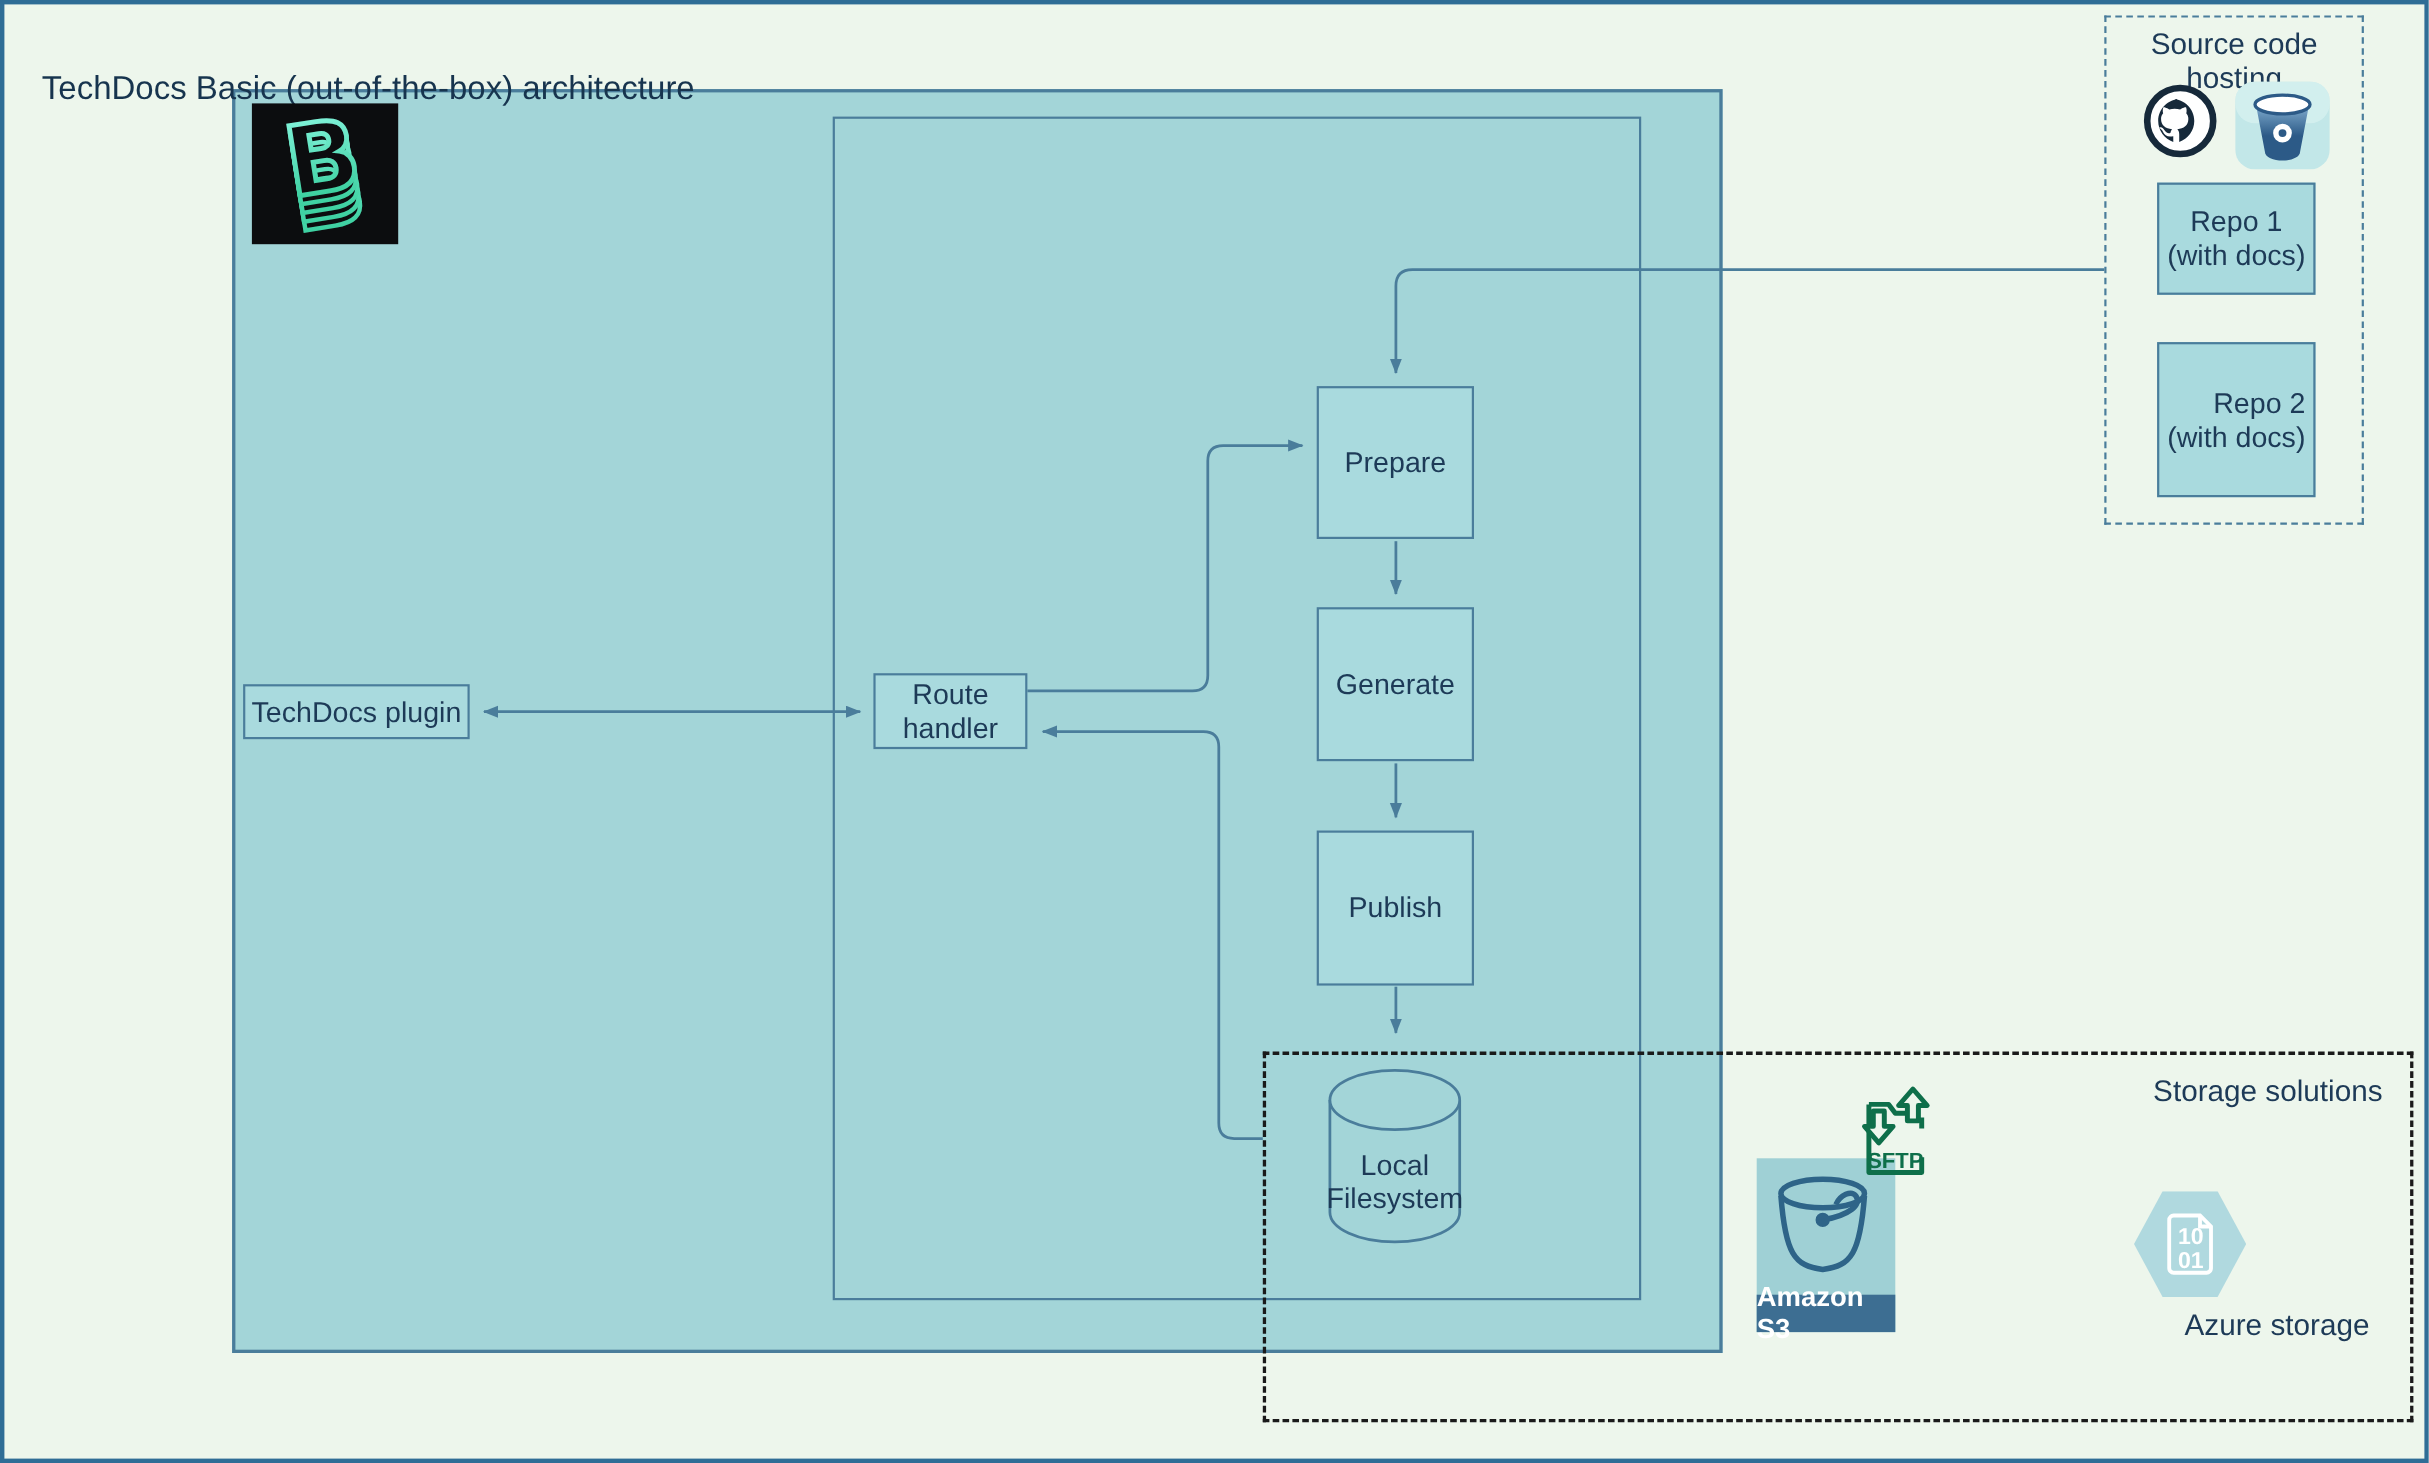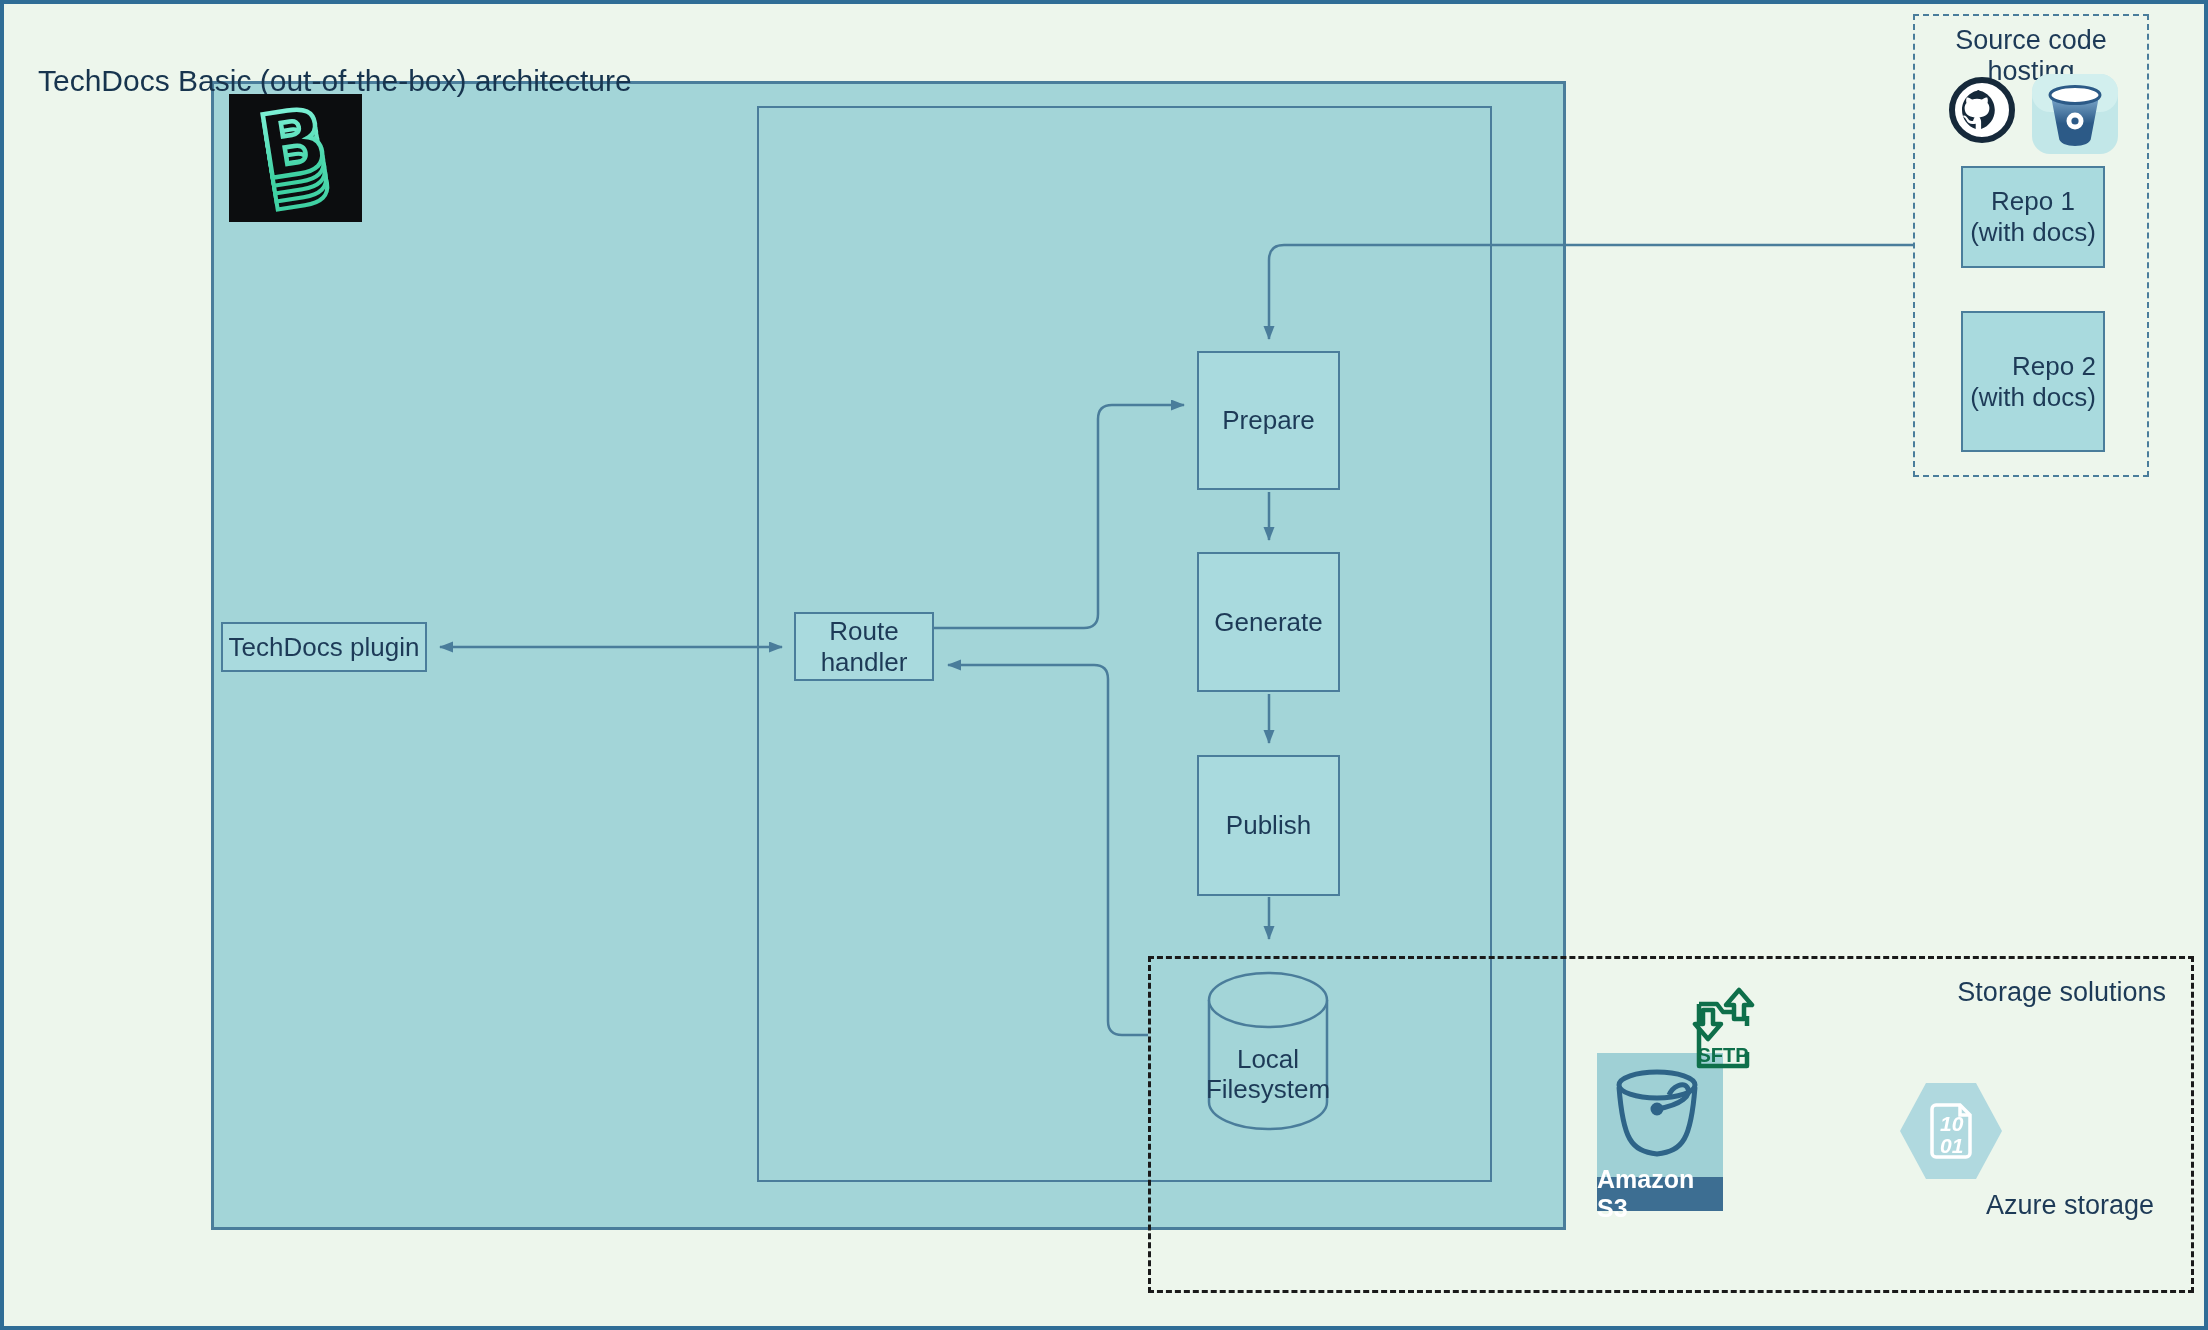--- a/index.html
+++ b/index.html
@@ -150,21 +150,21 @@
       <g fill="none" stroke="#0e6f4a" stroke-width="4.5" stroke-linejoin="round">
         <path d="M16,18 H34 L40,26 H56 M16,18 V80 H64 V66 M64,40 V30"></path>
         <path d="M30,24 v14 h8 l-13,15 -13,-15 h8 v-14 z" fill="#edf6ec"></path>
         <path d="M56,4 l13,15 h-8 v14 h-10 v-14 h-8 z" fill="#edf6ec"></path>
       </g>
       <text x="40" y="76" text-anchor="middle" font-family="Liberation Sans, sans-serif" font-size="20" font-weight="bold" fill="#0e6f4a">SFTP</text>
     </svg>
   </div>
 
 
-  <div class="abs icon" style="left:1896px;top:1079px;font-style:italic;">
+  <div class="abs icon" style="left:1936px;top:1079px;">
     <svg width="102" height="96" viewBox="0 0 102 96">
       <polygon points="26,0 76,0 102,48 76,96 26,96 0,48" fill="#b0d9df"></polygon>
       <path d="M36,22 h24 l10,10 v38 a4,4 0 0 1 -4,4 h-30 a4,4 0 0 1 -4,-4 v-44 a4,4 0 0 1 4,-4 z" fill="none" stroke="#ffffff" stroke-width="3.5"></path>
       <path d="M60,22 v10 h10" fill="none" stroke="#ffffff" stroke-width="3.5"></path>
       <text x="40" y="48" font-family="Liberation Sans, sans-serif" font-size="21" font-weight="bold" fill="#ffffff">10</text>
       <text x="40" y="70" font-family="Liberation Sans, sans-serif" font-size="21" font-weight="bold" fill="#ffffff">01</text>
     </svg>
   </div>
   <div class="abs seclbl" style="left:1966px;top:1186px;width:200px;text-align:center;">Azure storage</div>
 

